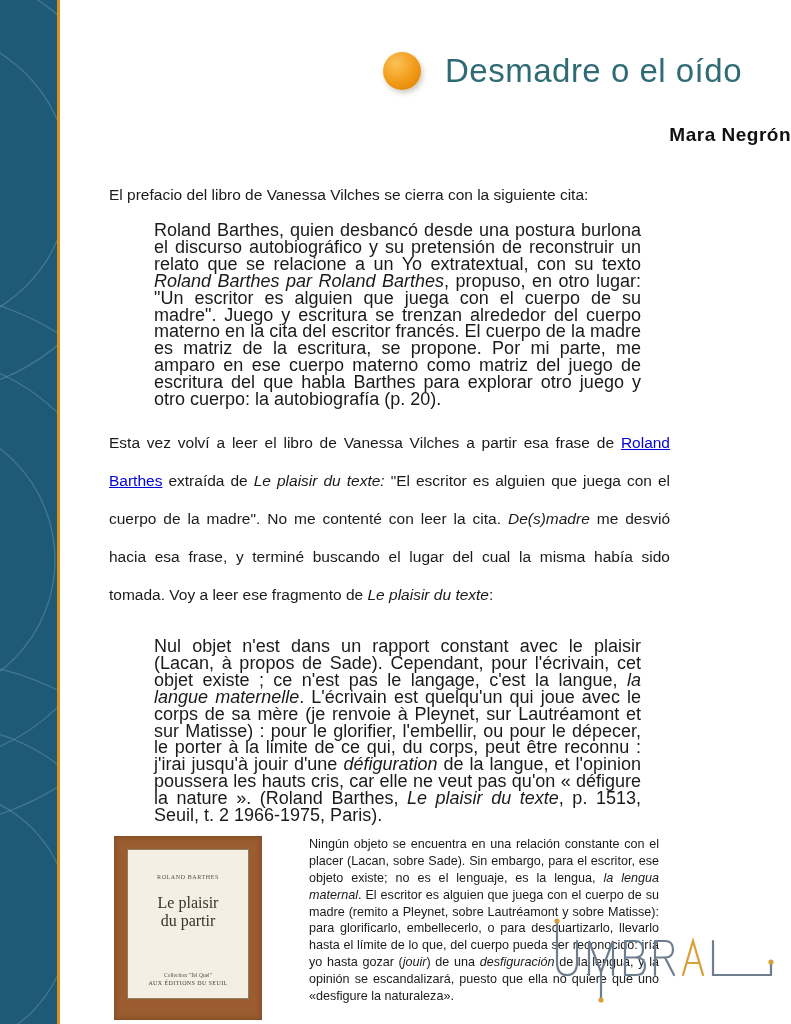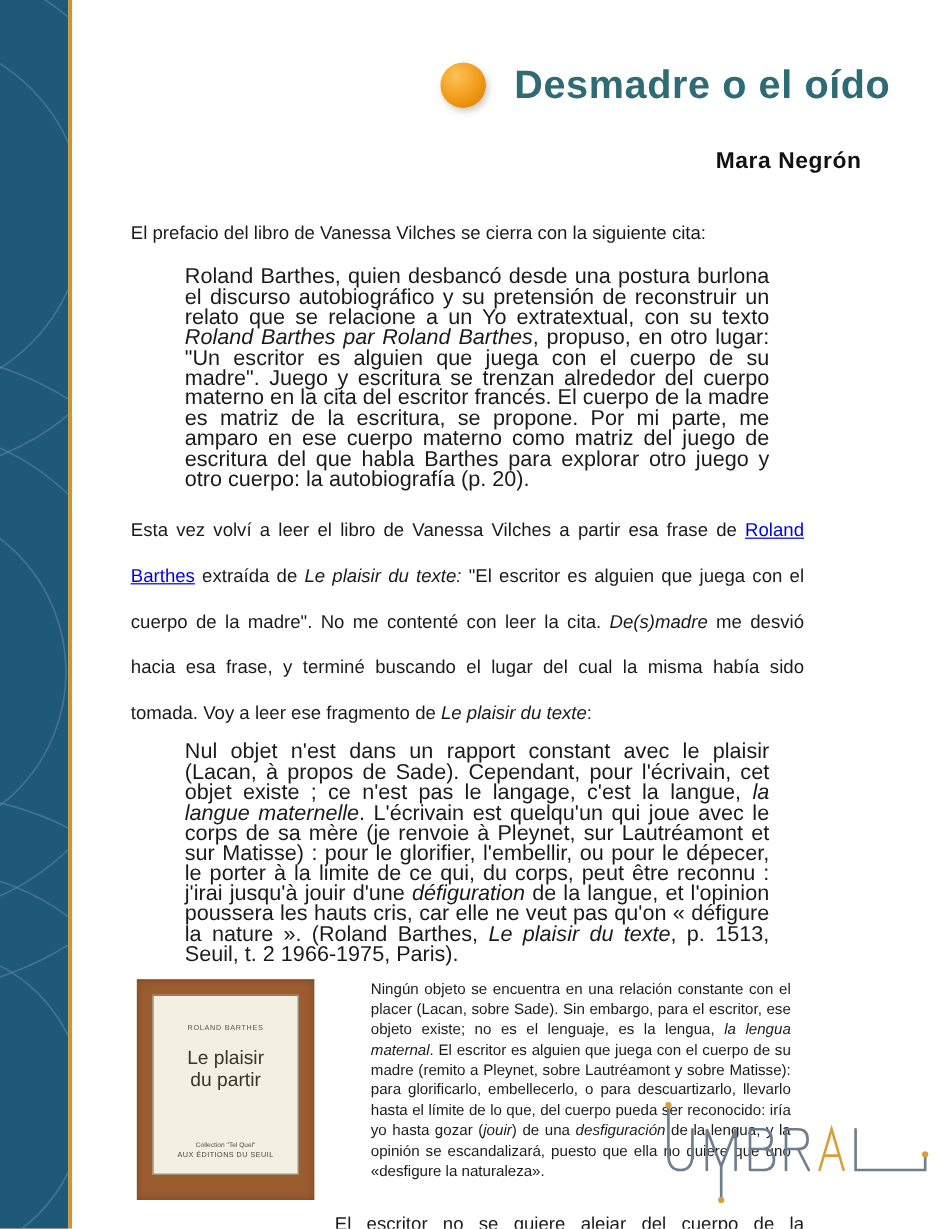--- a/index.html
+++ b/index.html
@@ -10,38 +10,38 @@
     color:#1a1a1a;
   }
   
   .sidebar{position:absolute;left:0;top:0;width:57px;height:1024px;background:#1E5977;overflow:hidden;}
   .accent-rule{position:absolute;left:57px;top:0;width:3px;height:1024px;background:#D8921D;}
   
   .header{position:absolute;left:0;top:52px;width:791px;display:flex;align-items:center;justify-content:flex-end;gap:24px;padding-right:49px;box-sizing:border-box;}
   .ball{width:38px;height:38px;border-radius:50%;
         background:radial-gradient(circle at 35% 30%, #fcc258, #f09a16 55%, #d97f06 95%);
         box-shadow:2px 3px 5px rgba(150,140,120,.45);}
-  .page-title{font-size:33px;font-weight:bold;color:#2E6B75;letter-spacing:.5px;white-space:nowrap;}
-  .author-line{position:absolute;top:124px;left:0;width:791px;text-align:right;padding-right:73px;box-sizing:border-box;
+  .page-title{font-size:33px;font-weight:normal;color:#2E6B75;letter-spacing:.5px;white-space:nowrap;}
+  .author-line{position:absolute;top:124px;left:0;width:791px;text-align:right;box-sizing:border-box;
                font-size:19px;font-weight:bold;color:#111;letter-spacing:.5px;}
   
   .content{position:absolute;left:109px;top:184px;width:561px;}
   .para{font-size:15.5px;line-height:22px;margin:0;}
   .para-spaced{font-size:15.5px;line-height:38px;margin:16px 0 0 0;text-align:justify;}
   .bquote{font-size:18px;line-height:16.9px;margin:16px 0 0 45px;width:487px;text-align:justify;}
-  .bquote.fr{margin-top:4px;}
+  .bquote.fr{margin-top:24px;}
   .i{font-style:italic;}
   .link{color:#0000DD;text-decoration:underline;cursor:pointer;}
   
   .media-row{display:flex;align-items:flex-start;margin-top:12px;}
   .book{width:148px;height:184px;margin-left:5px;background:#9B5C30;box-sizing:border-box;
         padding:13px 13px 21px 13px;flex:0 0 auto;box-shadow:inset 0 0 6px rgba(60,30,10,.35);}
   .book-inner{width:100%;height:100%;background:#F3EFE3;border:1px solid #8a7f63;box-sizing:border-box;
               display:flex;flex-direction:column;align-items:center;text-align:center;
-              font-family:Liberation Sans, sans-serif;color:#3a3428;}
+              font-family:Liberation Serif, serif;color:#3a3428;}
   .book-author{font-size:6px;letter-spacing:.6px;margin-top:24px;color:#5a5244;}
   .book-title{font-size:16px;line-height:18px;margin-top:14px;}
   .book-spacer{flex:1;}
   .book-collection{font-size:5.5px;color:#5a5244;}
   .book-publisher{font-size:6px;letter-spacing:.4px;margin-top:2px;margin-bottom:12px;color:#4a4236;}
   .translation{font-size:12.6px;line-height:16.9px;text-align:justify;width:350px;margin-left:47px;}
   .closing{font-size:15.5px;line-height:22px;margin:10px 0 0 0;text-align:justify;text-align-last:justify;
            padding-left:170px;}
   
   .logo-wrap{position:absolute;right:4px;bottom:12px;width:246px;height:102px;}

